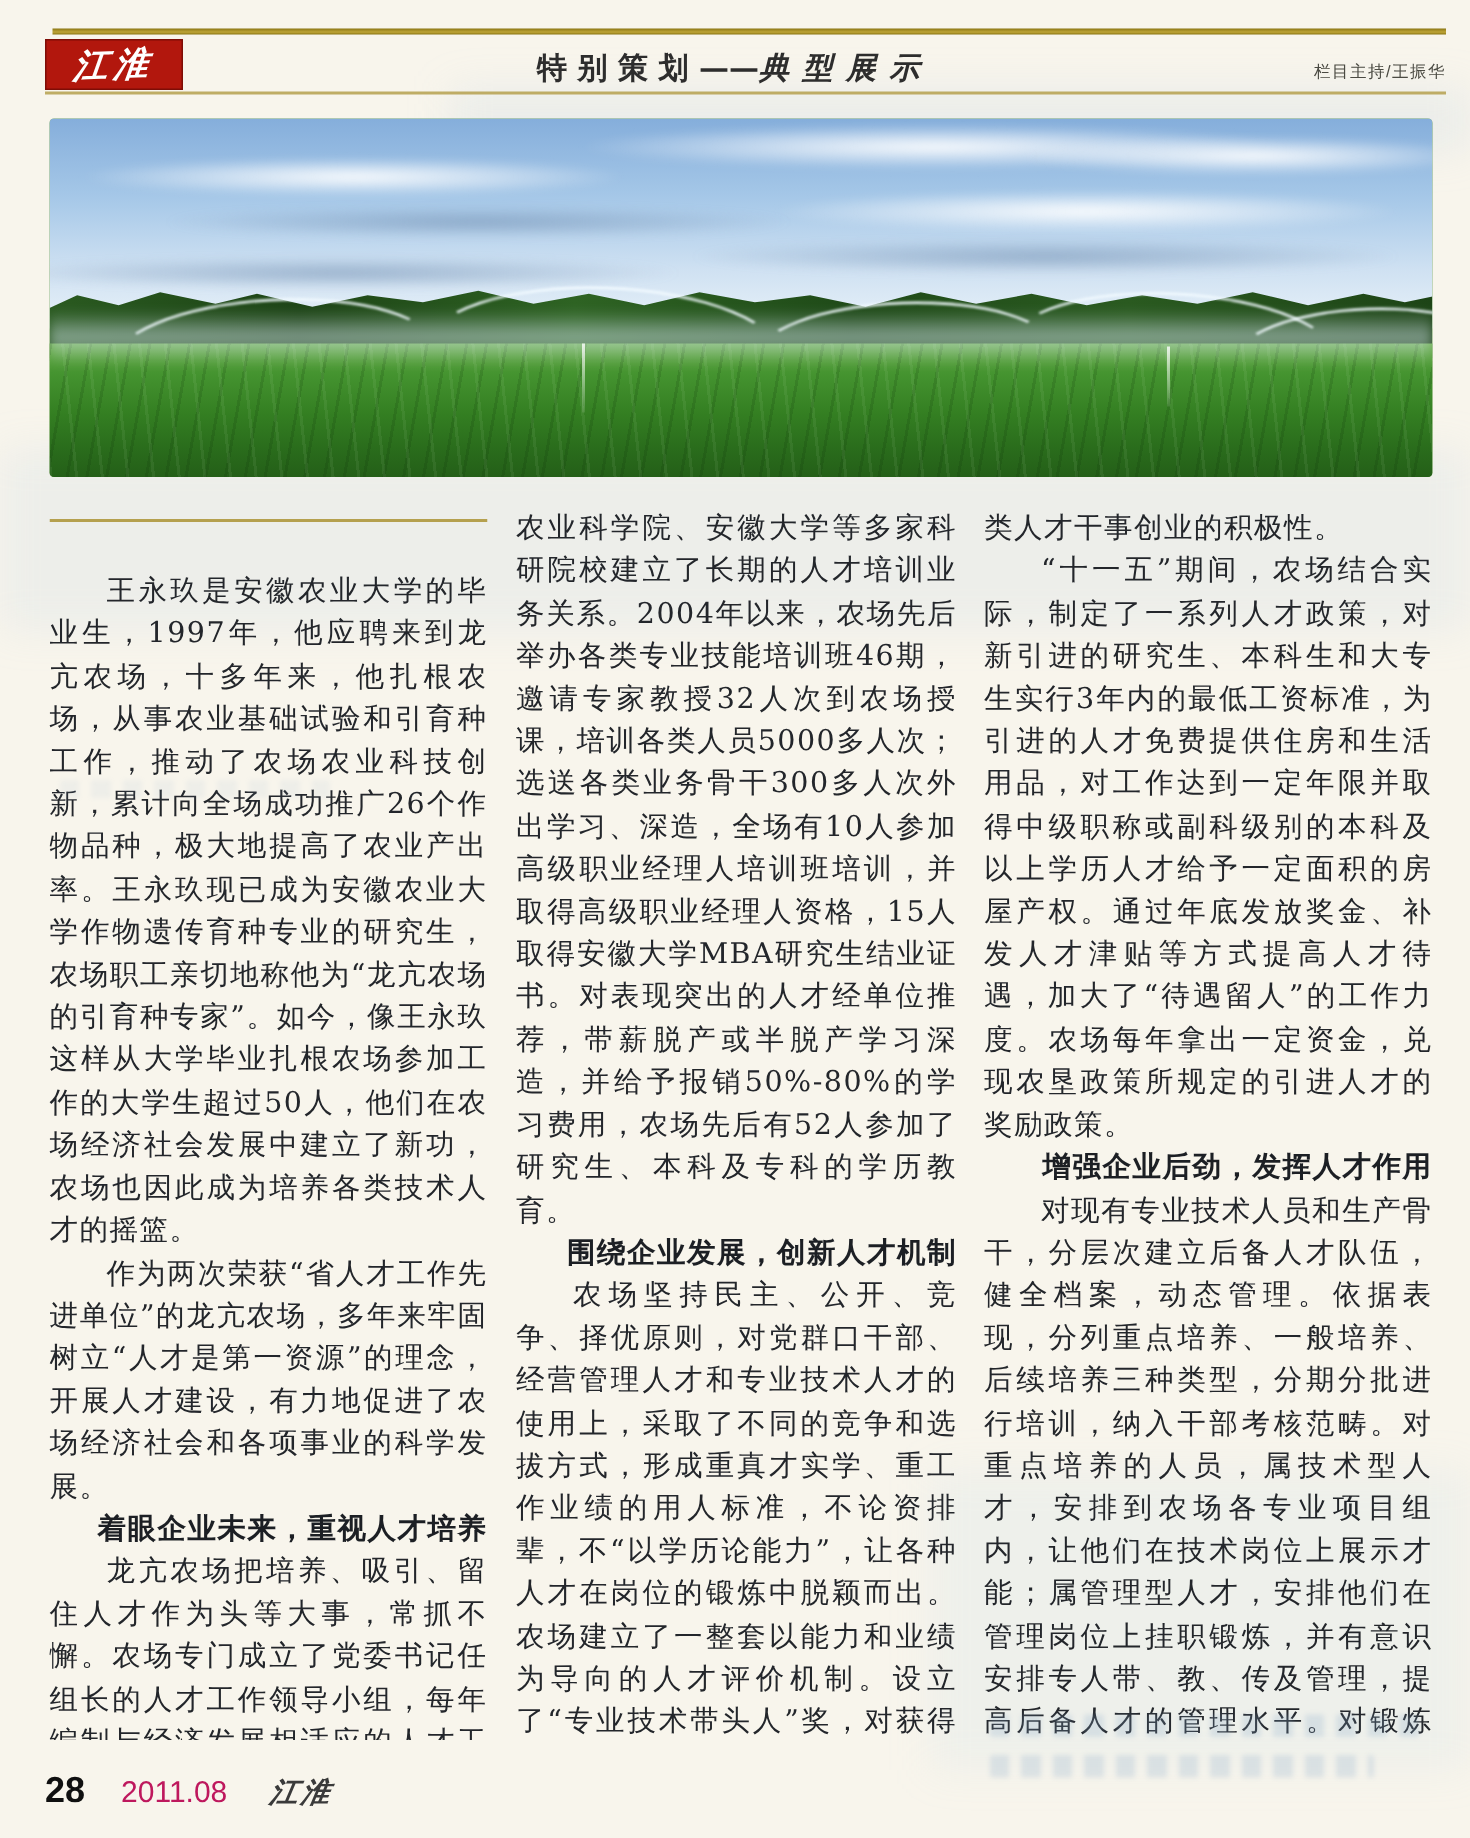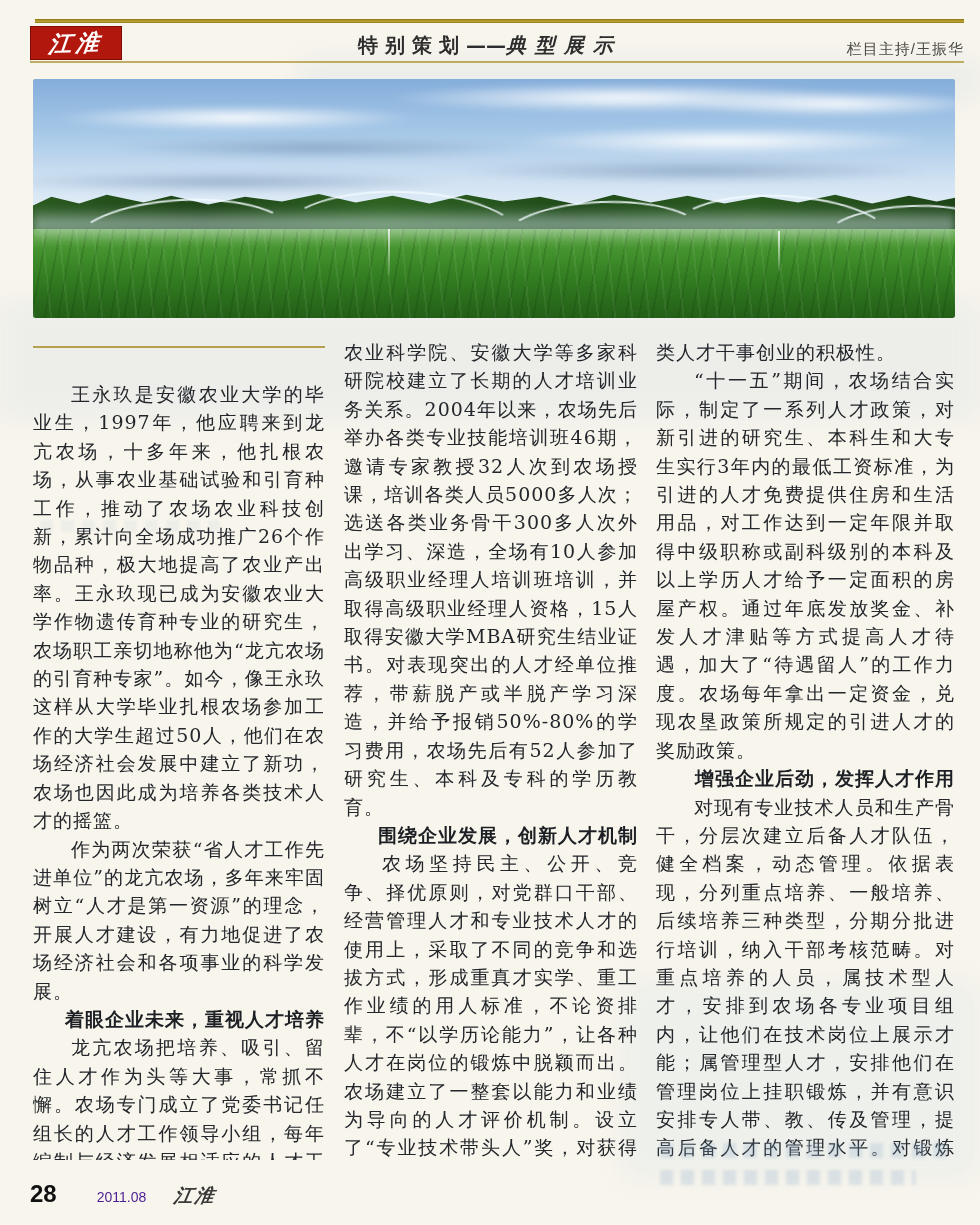--- a/index.html
+++ b/index.html
@@ -25,21 +25,21 @@
     background:#b2170d; border:1px solid #7e0d06; color:#fff; display:flex;
     align-items:center; justify-content:center; }
   .logo-box span { font-style:italic; font-weight:700; font-size:23px;
     letter-spacing:4px; transform:skewX(-8deg) rotate(-2deg); }
   .section-title { position:absolute; left:0; right:0; top:32px; text-align:center;
     color:#2d2d2d; font-size:20px; }
   .section-title .pre { font-weight:600; letter-spacing:7px; }
   .section-title .dash { letter-spacing:0; font-weight:600; }
   .section-title .suf { font-style:italic; font-weight:700; letter-spacing:9px; }
   .host { position:absolute; right:16px; top:40px; font-family:"Liberation Sans",sans-serif;
-    font-size:15px; color:#4a4a42; letter-spacing:1px; }
+    font-size:11px; color:#4a4a42; letter-spacing:1px; }
 
   
   .hero { position:absolute; left:33px; top:79px; width:922px; height:239px;
     overflow:hidden; border-radius:3px; background:#7fae62; }
   .sky { position:absolute; left:0; right:0; top:0; height:140px;
     background:linear-gradient(180deg,#85aedb 0%,#a6c8e8 38%,#cfe1f2 72%,#e9f2f9 100%); }
   .cloud { position:absolute; border-radius:50%; filter:blur(3px);
     background:radial-gradient(ellipse at center, rgba(255,255,255,.95) 0%, rgba(255,255,255,0) 70%); }
   .cloud.shade { background:radial-gradient(ellipse at center, rgba(110,140,175,.55) 0%, rgba(110,140,175,0) 70%); }
   .treeline { position:absolute; left:0; right:0; top:112px; height:48px;
@@ -73,21 +73,21 @@
     letter-spacing:5px; }
   .byline-rule { margin-top:8px; height:2px; background:#b5a04e; }
   .p { margin:0; }
   .p.indent { text-indent:2em; }
   .p.first { margin-top:32px; }
   .h { font-weight:700; text-align:right; color:#1c1f24; }
 
   
   .footer { position:absolute; left:30px; top:1180px; display:flex; align-items:baseline; }
   .pageno { font-family:"Liberation Sans",sans-serif; font-weight:700; font-size:24px; color:#101010; }
-  .issue { margin-left:40px; font-family:"Liberation Sans",sans-serif; font-size:14px; color:#4c1d95; }
+  .issue { margin-left:24px; font-family:"Liberation Sans",sans-serif; font-size:20px; color:#be185d; }
   .maglogo { margin-left:28px; font-style:italic; font-weight:700; font-size:19px;
     color:#3a3a3a; transform:skewX(-10deg); letter-spacing:2px; }
 
   
   .ghost { position:absolute; opacity:.45; filter:blur(1.6px); pointer-events:none;
     background:repeating-linear-gradient(90deg, rgba(135,168,200,.5) 0 13px, transparent 13px 21px);
     border-radius:2px; }
 </style>
 </head>
 <body>

